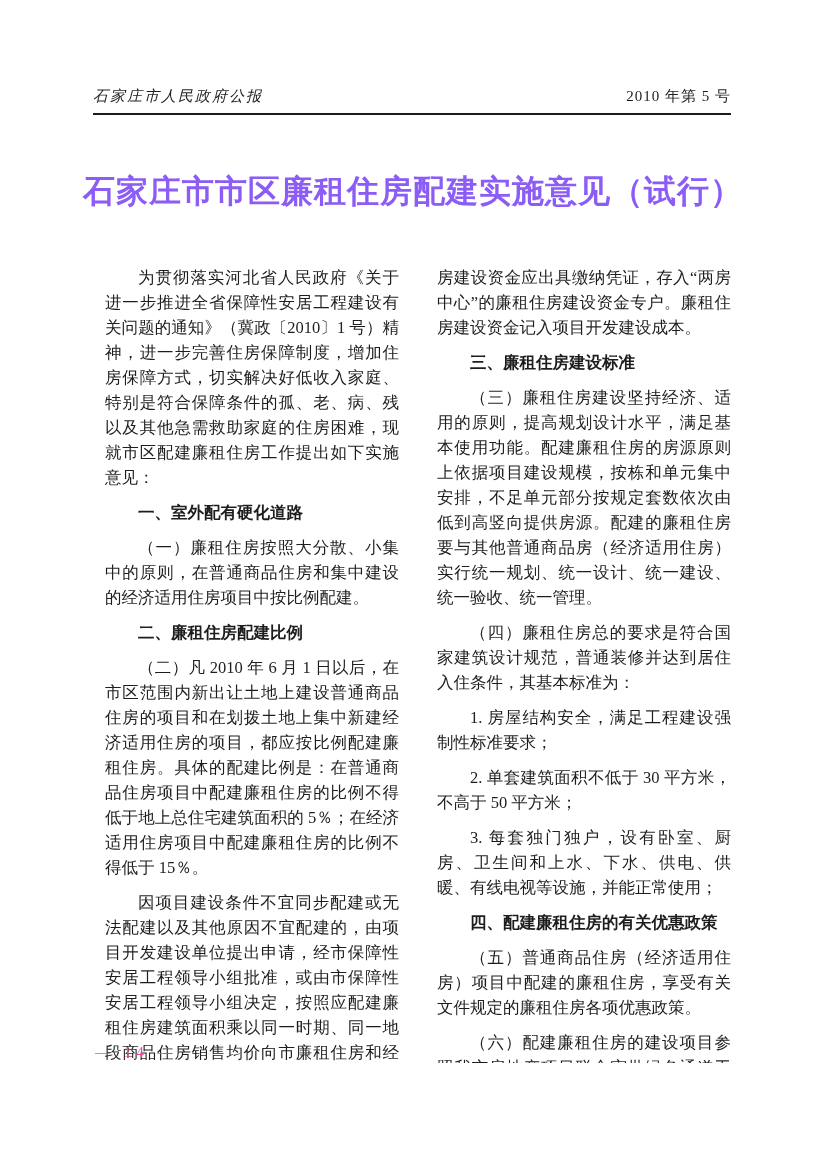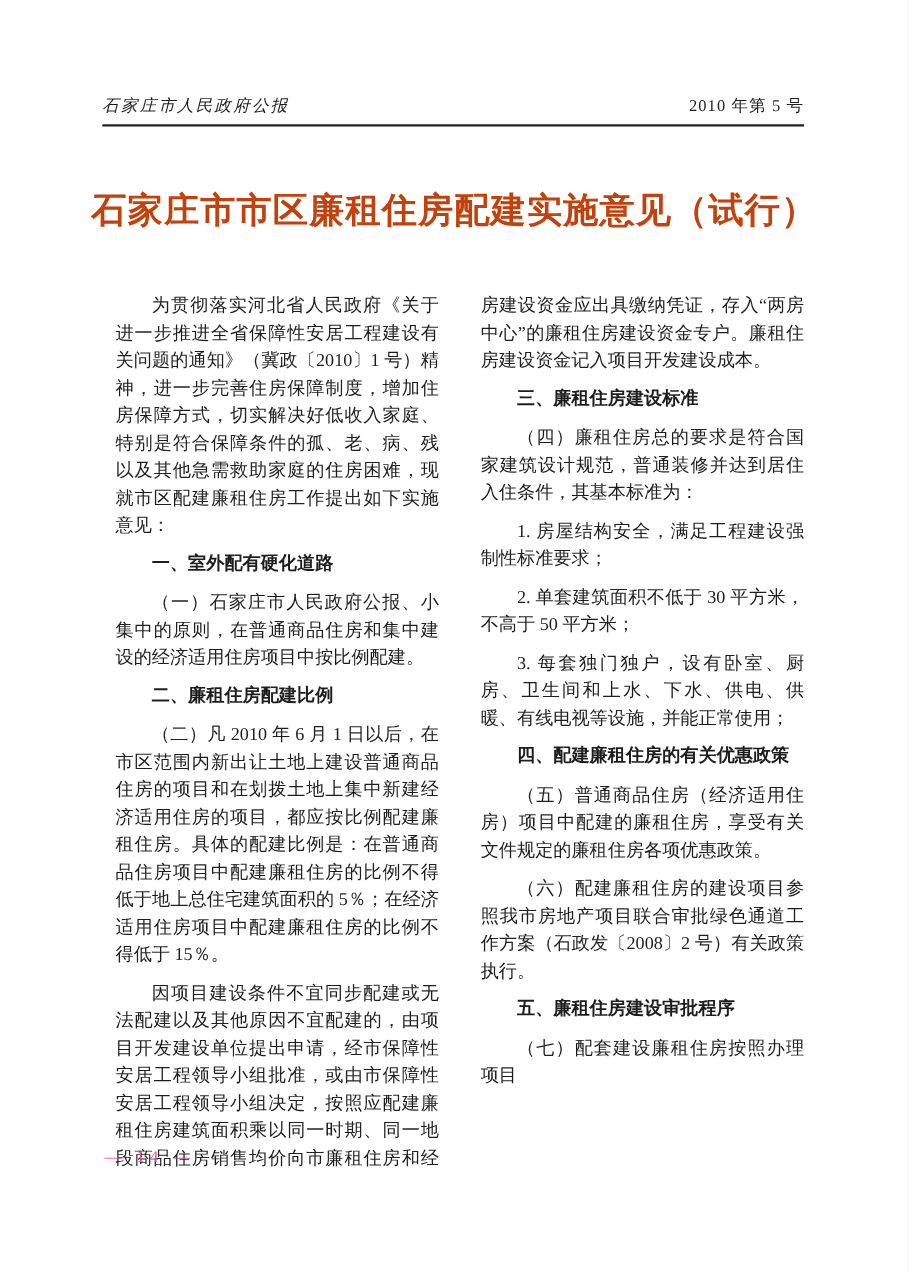--- a/index.html
+++ b/index.html
@@ -42,21 +42,21 @@
   .title {
     position: absolute;
     left: 0;
     top: 170px;
     width: 826px;
     margin: 0;
     text-align: center;
     font-size: 32px;
     font-weight: bold;
     letter-spacing: 1px;
-    color: #c2410c;
+    color: #8b5cf6;
   }
   .columns {
     position: absolute;
     left: 95px;
     top: 255px;
     width: 646px;
     height: 808px;
     display: flex;
     gap: 18px;
     overflow: hidden;
@@ -96,28 +96,29 @@
   </div>
 
   <div class="rule"></div>
 
   <h1 class="title">石家庄市市区廉租住房配建实施意见（试行）</h1>
 
   <div class="columns">
     <div class="col">
         <p class="para">为贯彻落实河北省人民政府《关于进一步推进全省保障性安居工程建设有关问题的通知》（冀政〔2010〕1 号）精神，进一步完善住房保障制度，增加住房保障方式，切实解决好低收入家庭、特别是符合保障条件的孤、老、病、残以及其他急需救助家庭的住房困难，现就市区配建廉租住房工作提出如下实施意见：</p>
         <p class="para heading">一、室外配有硬化道路</p>
-        <p class="para">（一）石家庄市人民政府公报、小集中的原则，在普通商品住房和集中建设的经济适用住房项目中按比例配建。</p>
+        <p class="para">（一）廉租住房按照大分散、小集中的原则，在普通商品住房和集中建设的经济适用住房项目中按比例配建。</p>
         <p class="para heading">二、廉租住房配建比例</p>
         <p class="para">（二）凡 2010 年 6 月 1 日以后，在市区范围内新出让土地上建设普通商品住房的项目和在划拨土地上集中新建经济适用住房的项目，都应按比例配建廉租住房。具体的配建比例是：在普通商品住房项目中配建廉租住房的比例不得低于地上总住宅建筑面积的 5％；在经济适用住房项目中配建廉租住房的比例不得低于 15％。</p>
         <p class="para">因项目建设条件不宜同步配建或无法配建以及其他原因不宜配建的，由项目开发建设单位提出申请，经市保障性安居工程领导小组批准，或由市保障性安居工程领导小组决定，按照应配建廉租住房建筑面积乘以同一时期、同一地段商品住房销售均价向市廉租住房和经济适用住房管理中心（石家庄市保障性住房建设管理中心，以下简称“两房中心”）一次性缴纳廉租住房建设资金，由“两房中心”统一组织易地建设。“两房中心”收取廉租住</p>
       </div>
     <div class="col">
         <p class="para cont">房建设资金应出具缴纳凭证，存入“两房中心”的廉租住房建设资金专户。廉租住房建设资金记入项目开发建设成本。</p>
         <p class="para heading">三、廉租住房建设标准</p>
+        <p class="para">（三）廉租住房建设坚持经济、适用的原则，提高规划设计水平，满足基本使用功能。配建廉租住房的房源原则上依据项目建设规模，按栋和单元集中安排，不足单元部分按规定套数依次由低到高竖向提供房源。配建的廉租住房要与其他普通商品房（经济适用住房）实行统一规划、统一设计、统一建设、统一验收、统一管理。</p>
         <p class="para">（四）廉租住房总的要求是符合国家建筑设计规范，普通装修并达到居住入住条件，其基本标准为：</p>
         <p class="para">1. 房屋结构安全，满足工程建设强制性标准要求；</p>
         <p class="para">2. 单套建筑面积不低于 30 平方米，不高于 50 平方米；</p>
         <p class="para">3. 每套独门独户，设有卧室、厨房、卫生间和上水、下水、供电、供暖、有线电视等设施，并能正常使用；</p>
         <p class="para heading">四、配建廉租住房的有关优惠政策</p>
         <p class="para">（五）普通商品住房（经济适用住房）项目中配建的廉租住房，享受有关文件规定的廉租住房各项优惠政策。</p>
         <p class="para">（六）配建廉租住房的建设项目参照我市房地产项目联合审批绿色通道工作方案（石政发〔2008〕2 号）有关政策执行。</p>
         <p class="para heading">五、廉租住房建设审批程序</p>
         <p class="para">（七）配套建设廉租住房按照办理项目</p>
       </div>

